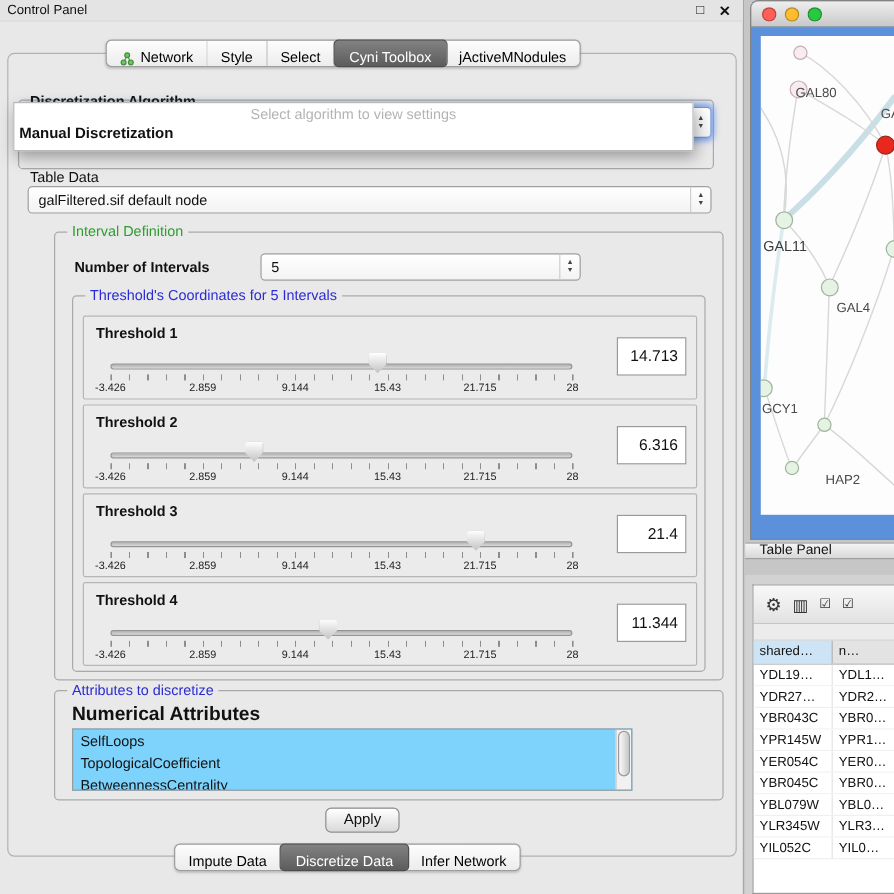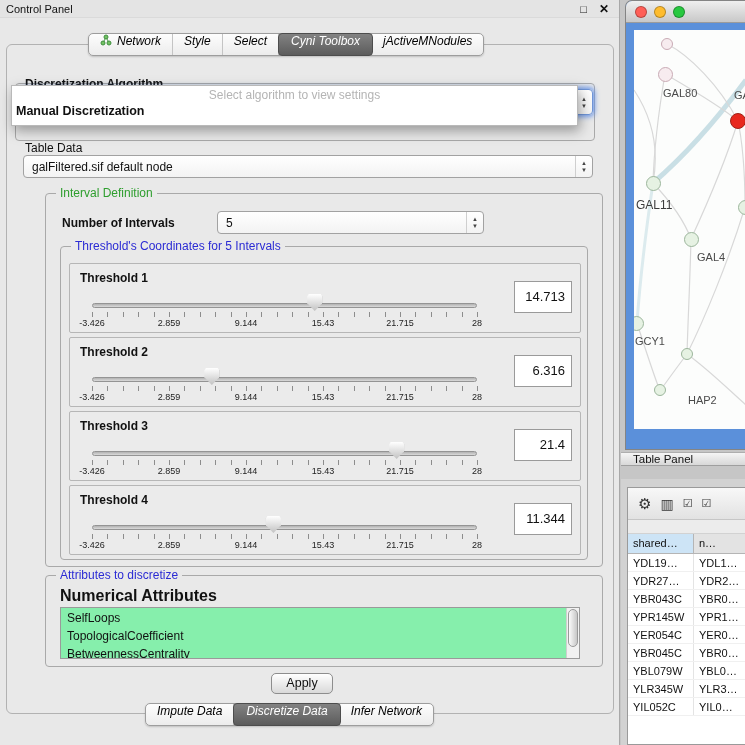--- a/index.html
+++ b/index.html
@@ -8,21 +8,21 @@
 
   
   #control-panel{position:absolute;left:0;top:0;width:620px;height:745px;background:#e8e8e8;border-right:1px solid #a8a8a8;}
   #cp-titlebar{position:absolute;left:0;top:0;width:100%;height:18px;display:flex;align-items:center;padding:0 10px 0 6px;font-size:11px;background:#e4e4e4;border-bottom:1px solid #dadada;}
   #cp-titlebar .spacer{flex:1;}
   .tb-icon{margin-left:12px;font-size:11px;color:#111;cursor:default;}
   .tb-icon.close{font-weight:bold;font-size:12px;}
 
   
   .seg{position:absolute;display:flex;height:23px;z-index:30;border-radius:5px;background:linear-gradient(#fdfdfd,#ececec);border:1px solid #9d9d9d;box-shadow:0 1px 2px rgba(0,0,0,.18);font-size:12px;align-items:stretch;}
-  .segitem{display:flex;align-items:flex-start;padding:0 11px;border-right:1px solid #c4c4c4;color:#000;white-space:nowrap;font-style:italic;}
+  .segitem{display:flex;align-items:flex-end;padding:0 11px;border-right:1px solid #c4c4c4;color:#000;white-space:nowrap;}
   .segitem:first-child{border-radius:4px 0 0 4px;}
   .segitem:last-child{border-right:0;border-radius:0 4px 4px 0;}
   .segitem.selected{background:linear-gradient(#828282,#5c5c5c);color:#fff;border:1px solid #4d4d4d;border-radius:4px;margin:-1px;padding:0 12px;}
   .neticon{display:inline-flex;margin-right:5px;}
   #top-tabs{left:88px;top:33px;}
   #bottom-tabs{left:145px;top:703px;}
 
   #cp-body{position:absolute;left:6px;top:44px;width:608px;height:670px;background:#e9e9e9;border:1px solid #b2b2b2;border-radius:6px;}
 
   
@@ -55,21 +55,21 @@
   .thr-label{position:absolute;left:10px;top:7px;font-weight:bold;font-size:12px;}
   .track{position:absolute;left:22px;top:39px;width:385px;height:5px;background:linear-gradient(#b2b2b2,#dadada);border:1px solid #949494;border-radius:3px;}
   .thumb{position:absolute;top:30px;width:15px;height:17px;background:linear-gradient(#ffffff,#c2c2c2);clip-path:polygon(10% 0,90% 0,100% 14%,100% 55%,50% 100%,0 55%,0 14%);filter:drop-shadow(0 0 1px #6e6e6e);}
   .ticks{position:absolute;left:22px;top:48px;width:386px;height:5px;background:repeating-linear-gradient(to right,#8d8d8d 0 1px,transparent 1px 15.4px);}
   .tick-labels{position:absolute;inset:0;pointer-events:none;}
   .ticklab{position:absolute;top:54px;transform:translateX(-50%);font-size:9px;color:#222;}
   .valbox{position:absolute;left:444px;top:17px;width:58px;height:32px;background:#fff;border:1px solid #9a9a9a;font-size:13px;text-align:right;line-height:30px;padding-right:6px;}
 
   #attr-group{left:38px;top:530px;width:558px;height:92px;}
   #attr-sub{position:absolute;left:14px;top:11px;font-weight:bold;font-size:16px;}
-  #attr-listbox{position:absolute;left:14px;top:31px;width:520px;height:52px;background:#86efac;border:1px solid #9a9a9a;overflow:hidden;}
+  #attr-listbox{position:absolute;left:14px;top:31px;width:467px;height:52px;background:#7dd3fc;border:1px solid #9a9a9a;overflow:hidden;}
   #attr-list{position:absolute;left:0;top:1px;right:13px;bottom:0;}
   .list-item{font-size:12px;height:18px;line-height:18px;padding-left:6px;white-space:nowrap;}
   #attr-scroll{position:absolute;right:0;top:0;bottom:0;width:13px;background:#f1f1f1;border-left:1px solid #cfcfcf;}
   #attr-scroll .sthumb{position:absolute;left:1px;right:1px;top:1px;height:38px;background:linear-gradient(90deg,#fbfbfb,#c7c7c7);border:1px solid #9a9a9a;border-radius:6px;}
 
   #apply-btn{position:absolute;left:264px;top:628px;width:62px;height:21px;border:1px solid #8d8d8d;border-radius:5px;background:linear-gradient(#ffffff,#d9d9d9);font-size:12.5px;text-align:center;line-height:19px;cursor:default;}
 
   
   #right-bg{position:absolute;left:620px;top:0;width:125px;height:745px;background:#c6c6c6;}
   #net-window{position:absolute;left:625px;top:0;width:120px;height:450px;border:1px solid #848484;border-right:0;border-radius:7px 0 0 0;overflow:hidden;background:#5b90da;}
@@ -300,21 +300,21 @@
         <path d="M57,209 C56,250 54,290 53,324" stroke="#d8d8d8" stroke-width="1.2" fill="none"></path>
         <path d="M111,177 C95,230 70,290 53,324" stroke="#d8d8d8" stroke-width="1.2" fill="none"></path>
         <path d="M3,293 C10,315 18,340 26,361" stroke="#d8d8d8" stroke-width="1.2" fill="none"></path>
         <path d="M26,361 C35,348 44,336 53,324" stroke="#d8d8d8" stroke-width="1.2" fill="none"></path>
         <path d="M19,153 C12,200 6,250 3,293" stroke="#dcebee" stroke-width="3" fill="none"></path>
         <path d="M0,60 C20,90 25,120 19,153" stroke="#d8d8d8" stroke-width="1.2" fill="none"></path>
         <path d="M53,324 C75,340 95,360 112,375" stroke="#d8d8d8" stroke-width="1.2" fill="none"></path>
       </svg>
       <div class="node small pink" style="left:27px;top:8px;"></div>
       <div class="node pink" style="left:24px;top:37px;"></div>
-      <span class="nlabel" style="left:29px;top:57px;">GAL80</span>
+      <span class="nlabel" style="left:29px;top:42px;">GAL80</span>
       <span class="nlabel" style="left:100px;top:59px;">GA</span>
       <div class="node red" style="left: 96px; top: 83px; background: rgb(232, 40, 30);"></div>
       <div class="node" style="left:12px;top:146px;"></div>
       <span class="nlabel big" style="left:2px;top:168px;">GAL11</span>
       <div class="node" style="left:50px;top:202px;"></div>
       <span class="nlabel" style="left:63px;top:221px;">GAL4</span>
       <div class="node" style="left:104px;top:170px;"></div>
       <div class="node" style="left:-5px;top:286px;"></div>
       <span class="nlabel" style="left:1px;top:305px;">GCY1</span>
       <div class="node small" style="left:47px;top:318px;"></div>

